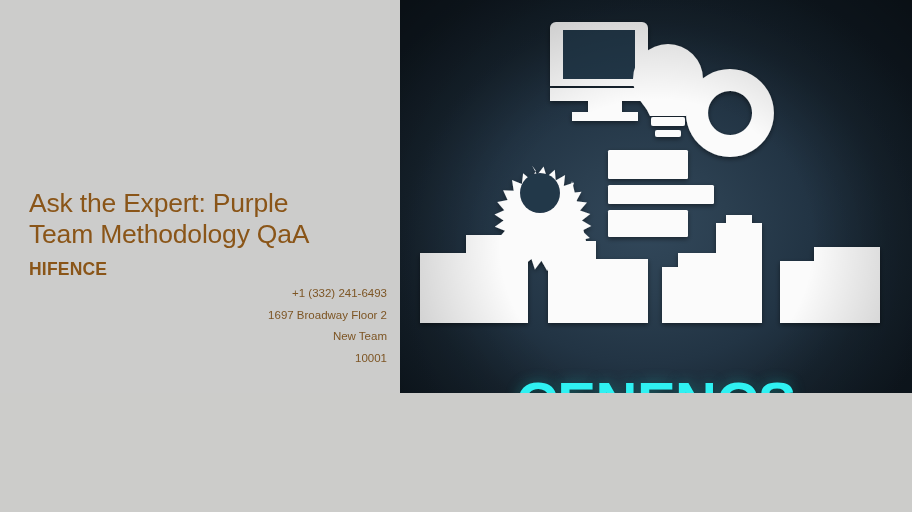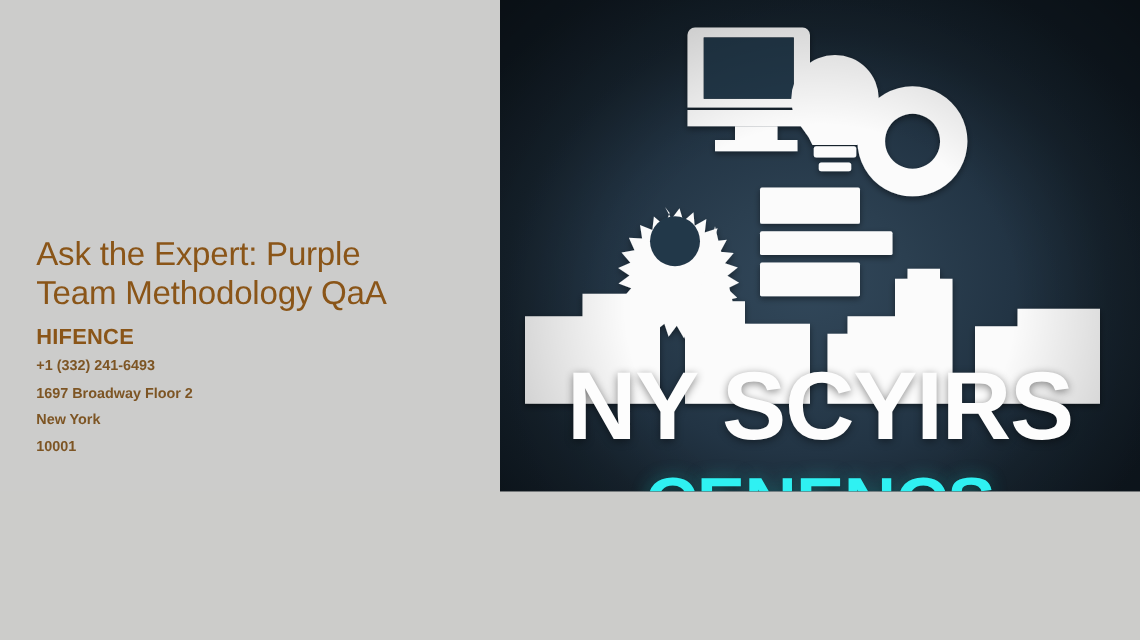--- a/index.html
+++ b/index.html
@@ -48,23 +48,24 @@
     font-size: 17.5px;
     line-height: 21px;
     font-weight: 700;
     color: #8a5518;
     letter-spacing: 0.2px;
     margin: 0 0 3px 0;
   }
   .contact-line {
     font-size: 11.5px;
     line-height: 21.5px;
-    font-weight: 700;
+    font-weight: 400;
     color: #7d5524;
     margin: 0;
+    text-align: right;
   }
   .source-url {
     font-size: 8.6px;
     line-height: 21px;
     font-weight: 400;
     color: #7d5524;
     margin: 6px 0 0 0;
     width: 345px;
     word-break: break-all;
   }
@@ -138,21 +139,21 @@
 
       <h1 class="article-title">Ask the Expert: Purple
 Team Methodology QaA</h1>
 
       <div class="brand-name">HIFENCE</div>
 
       <div class="contact-line">+1 (332) 241-6493</div>
 
       <div class="contact-line">1697 Broadway Floor 2</div>
 
-      <div class="contact-line">New York</div>
+      <div class="contact-line">New Team</div>
 
       <div class="contact-line">10001</div>
 
 
     </div>
   </div>
 
   <div class="right-panel">
 
     <svg class="hero-art" viewBox="0 0 512 512">
@@ -212,19 +213,18 @@
           <path d="M262 323 v-56 h16 v-14 h38 v-30 h10 v-8 h26 v8 h10 v100 z"></path>
 
           <path d="M380 323 v-62 h34 v-14 h66 v76 z"></path>
         </g>
 
       </g>
     </svg>
 
     <div class="vignette"></div>
 
-    <div class="headline-white">NY SCYIRS</div>
 
     <div class="headline-cyan">CENENCS</div>
 
   </div>
 
 </div>
 
 </body></html>

